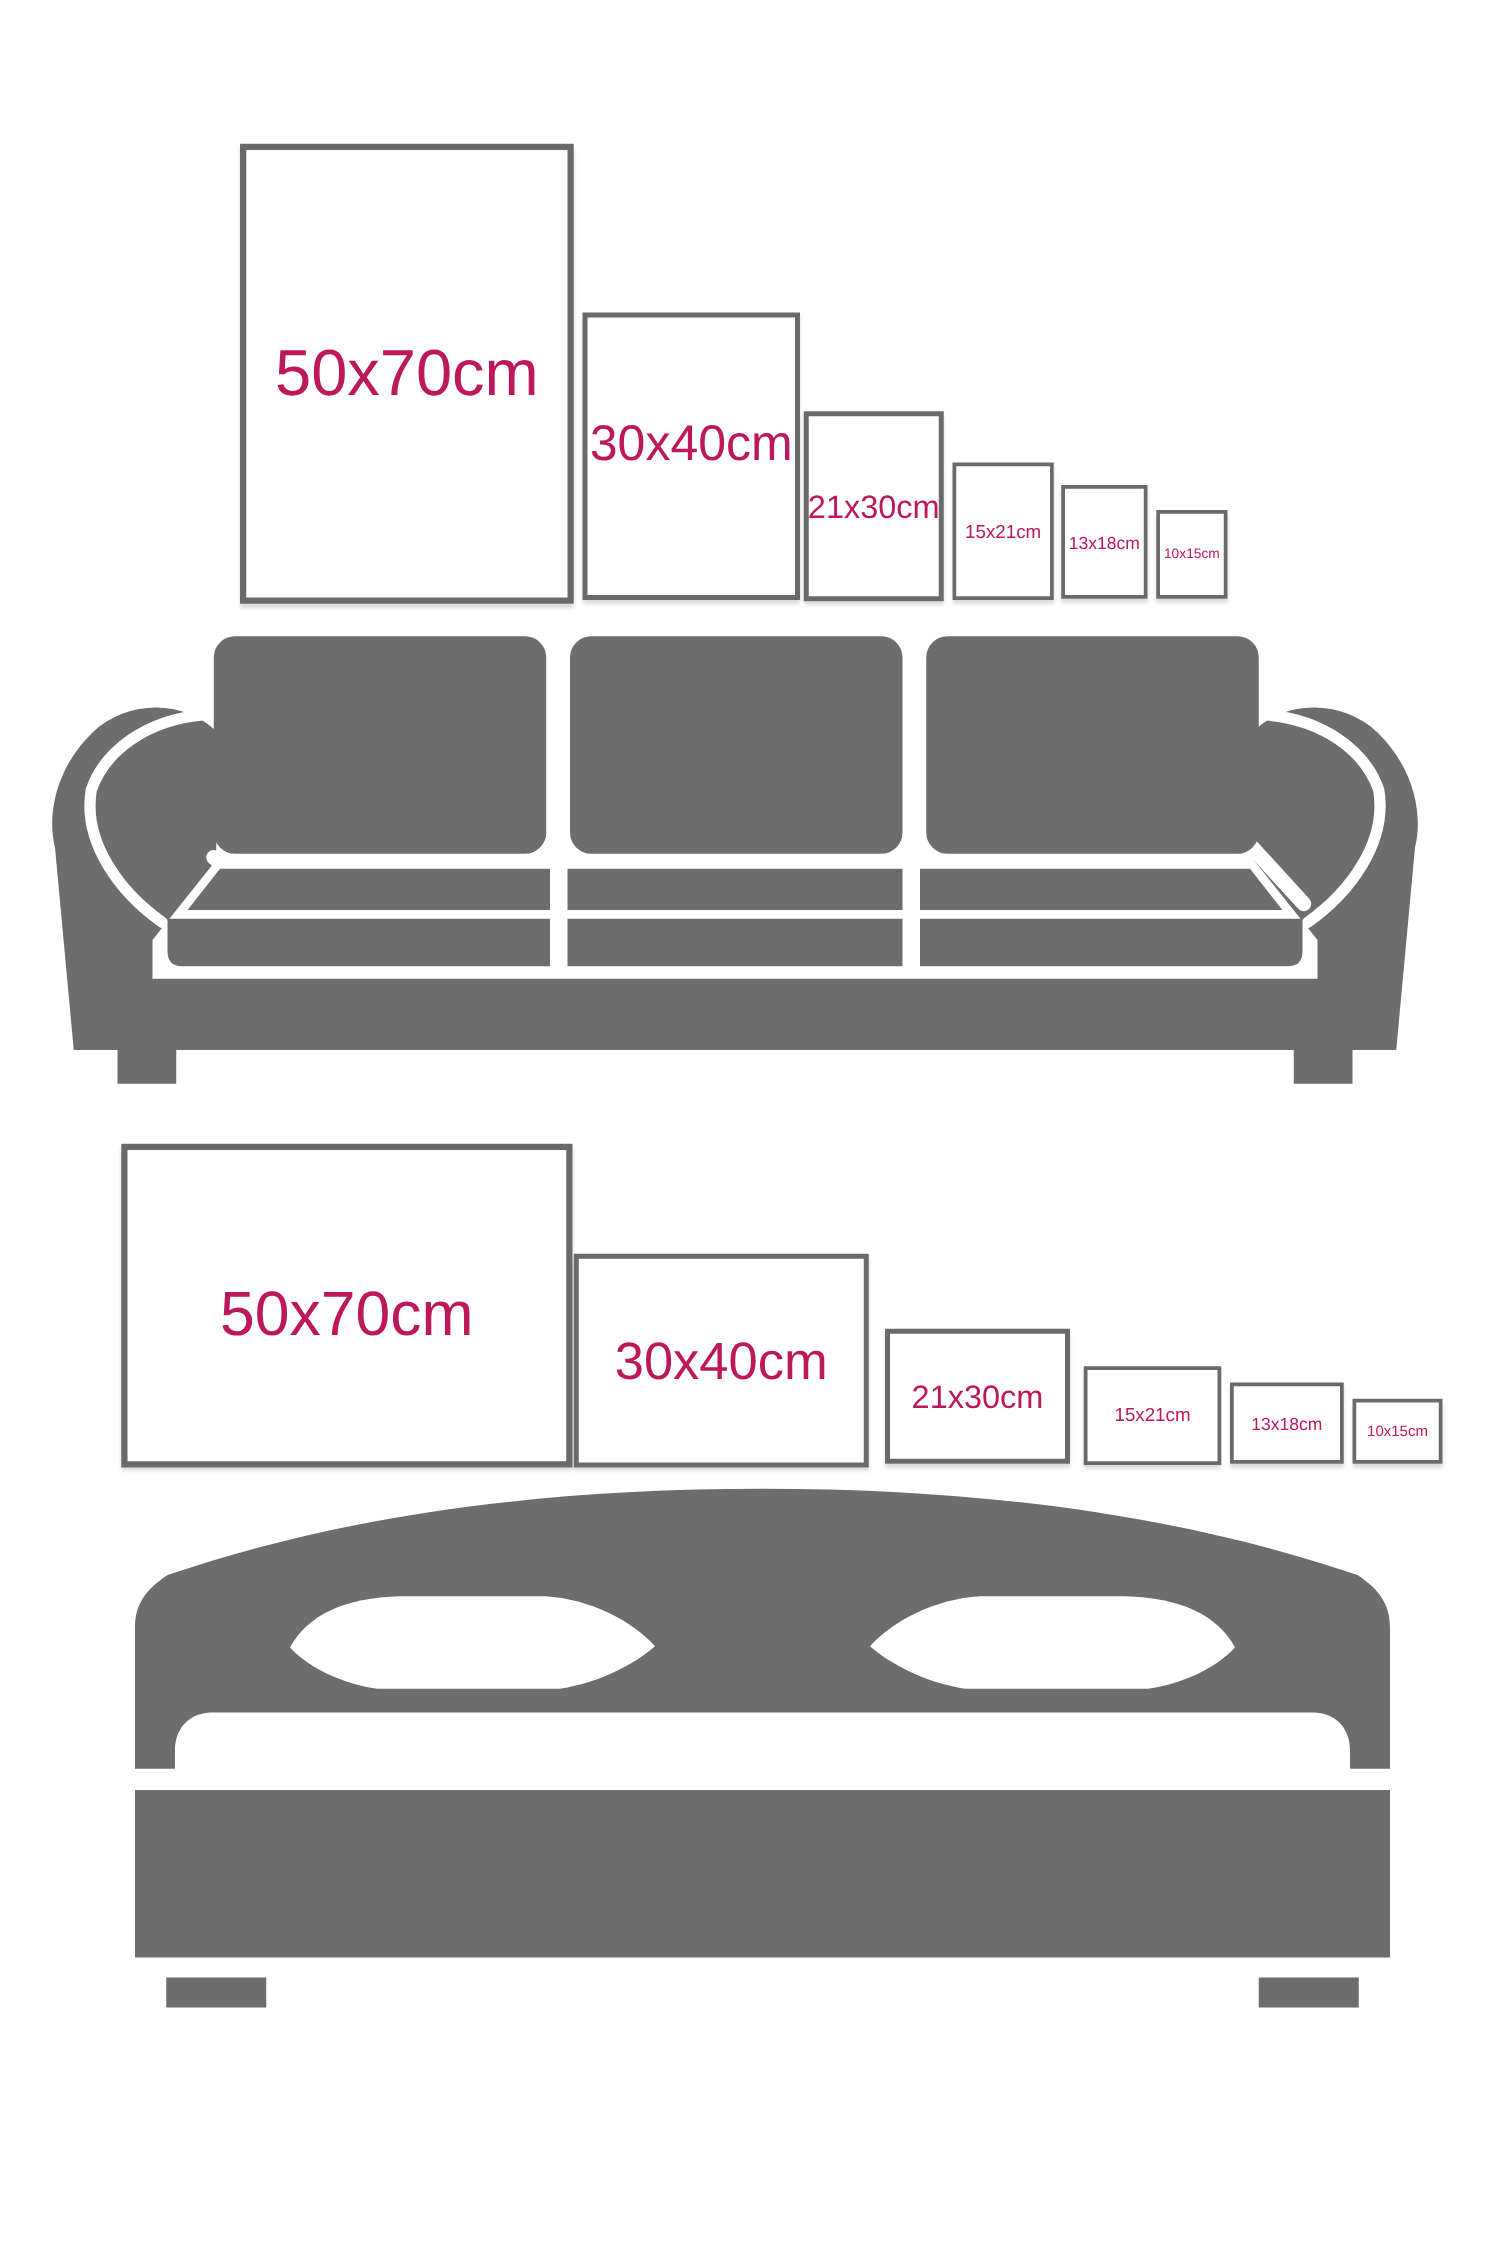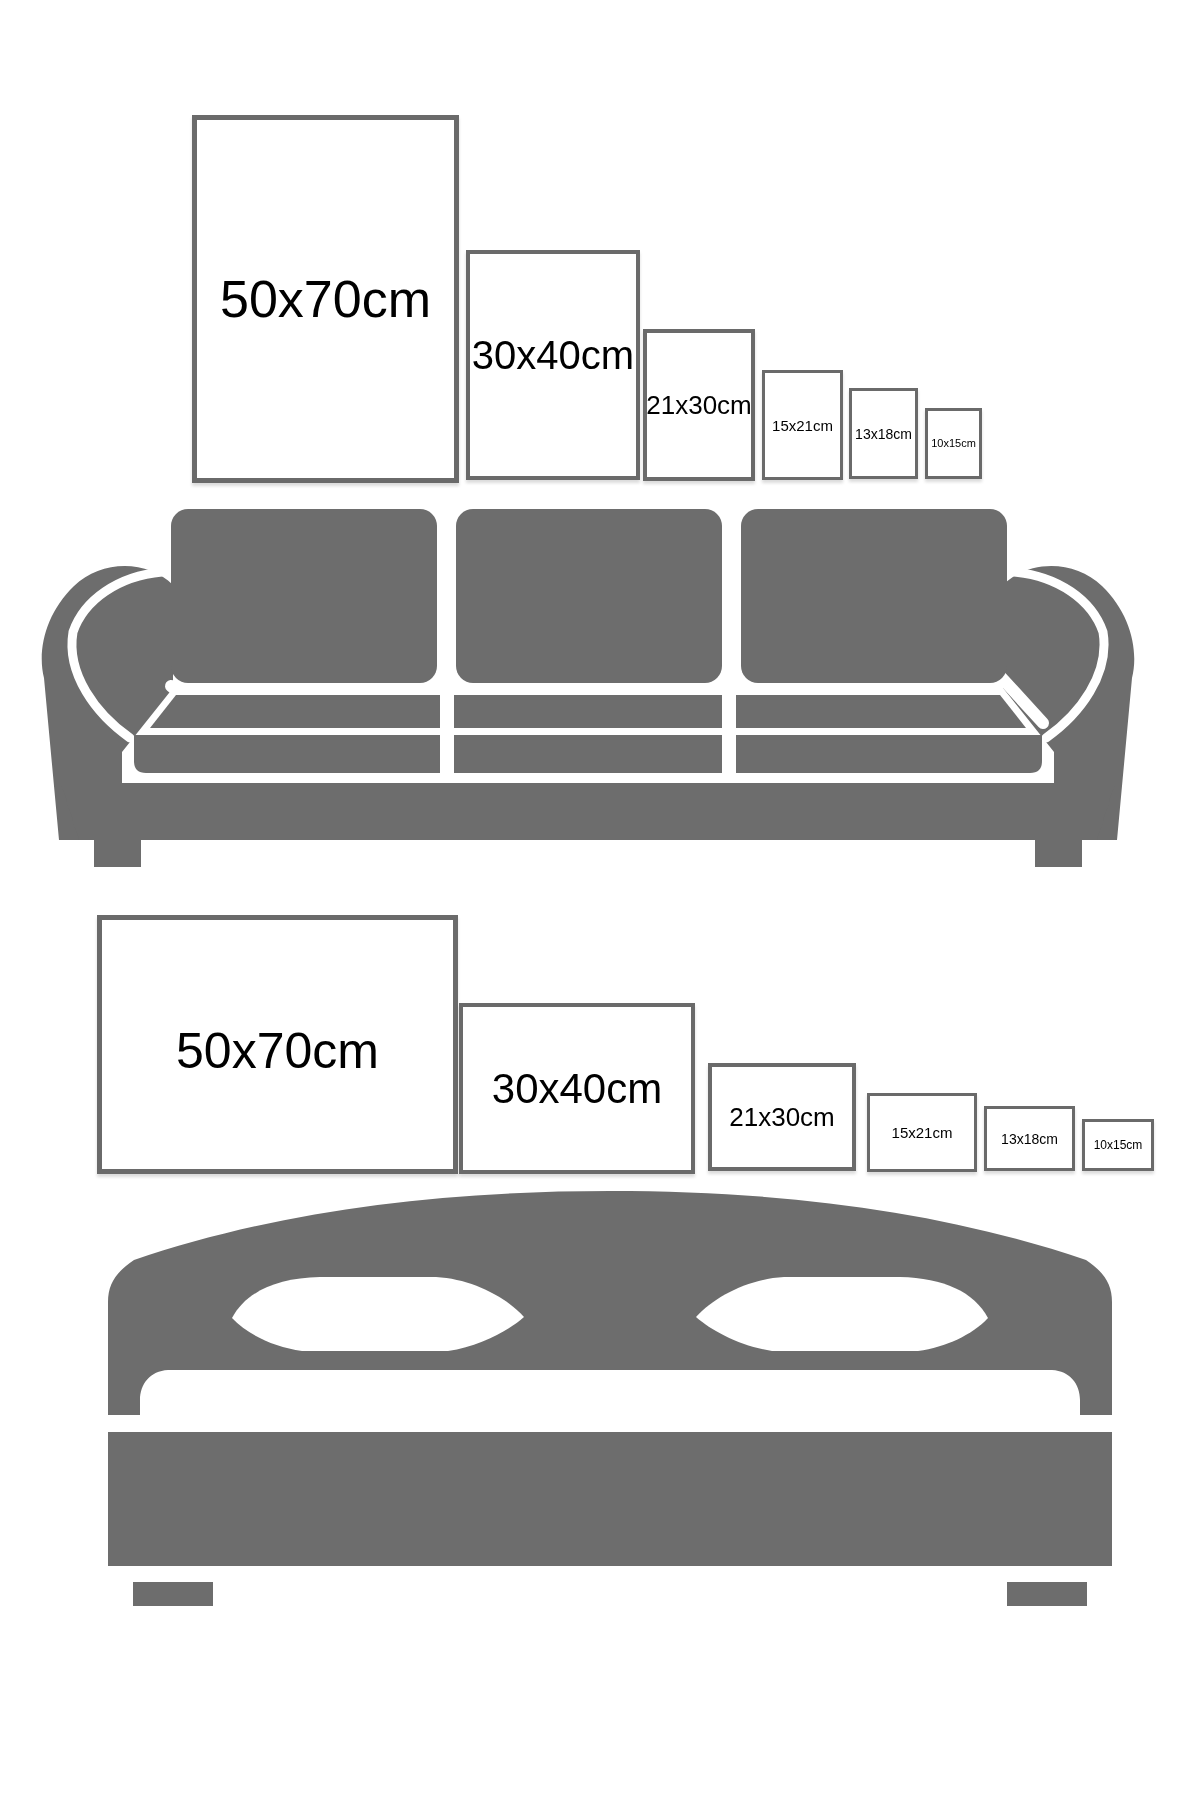--- a/index.html
+++ b/index.html
@@ -11,21 +11,21 @@
     overflow:hidden;
   }
   .art{position:absolute;left:0;top:0;pointer-events:none;}
   .frame{
     position:absolute;
     background:#ffffff;
     border-style:solid;
     border-color:#6a6a6a;
     box-shadow:0 3px 3px rgba(0,0,0,0.14);
     display:flex;align-items:center;justify-content:center;
-    color:#000000;
+    color:#be185d;
     white-space:nowrap;
   }
   .frame span{display:block;line-height:1;}
   
   .fp0{left:192px;top:115px;width:257px;height:358px;border-width:5px;font-size:52px;}
   .fp1{left:466px;top:250px;width:166px;height:222px;border-width:4px;font-size:40px;}
   .fp1 span{transform:translateY(-10px);}
   .fp2{left:643px;top:329px;width:104px;height:144px;border-width:4px;font-size:26px;}
   .fp3{left:762px;top:370px;width:75px;height:104px;border-width:3px;font-size:15px;}
   .fp4{left:849px;top:388px;width:63px;height:85px;border-width:3px;font-size:14px;}

